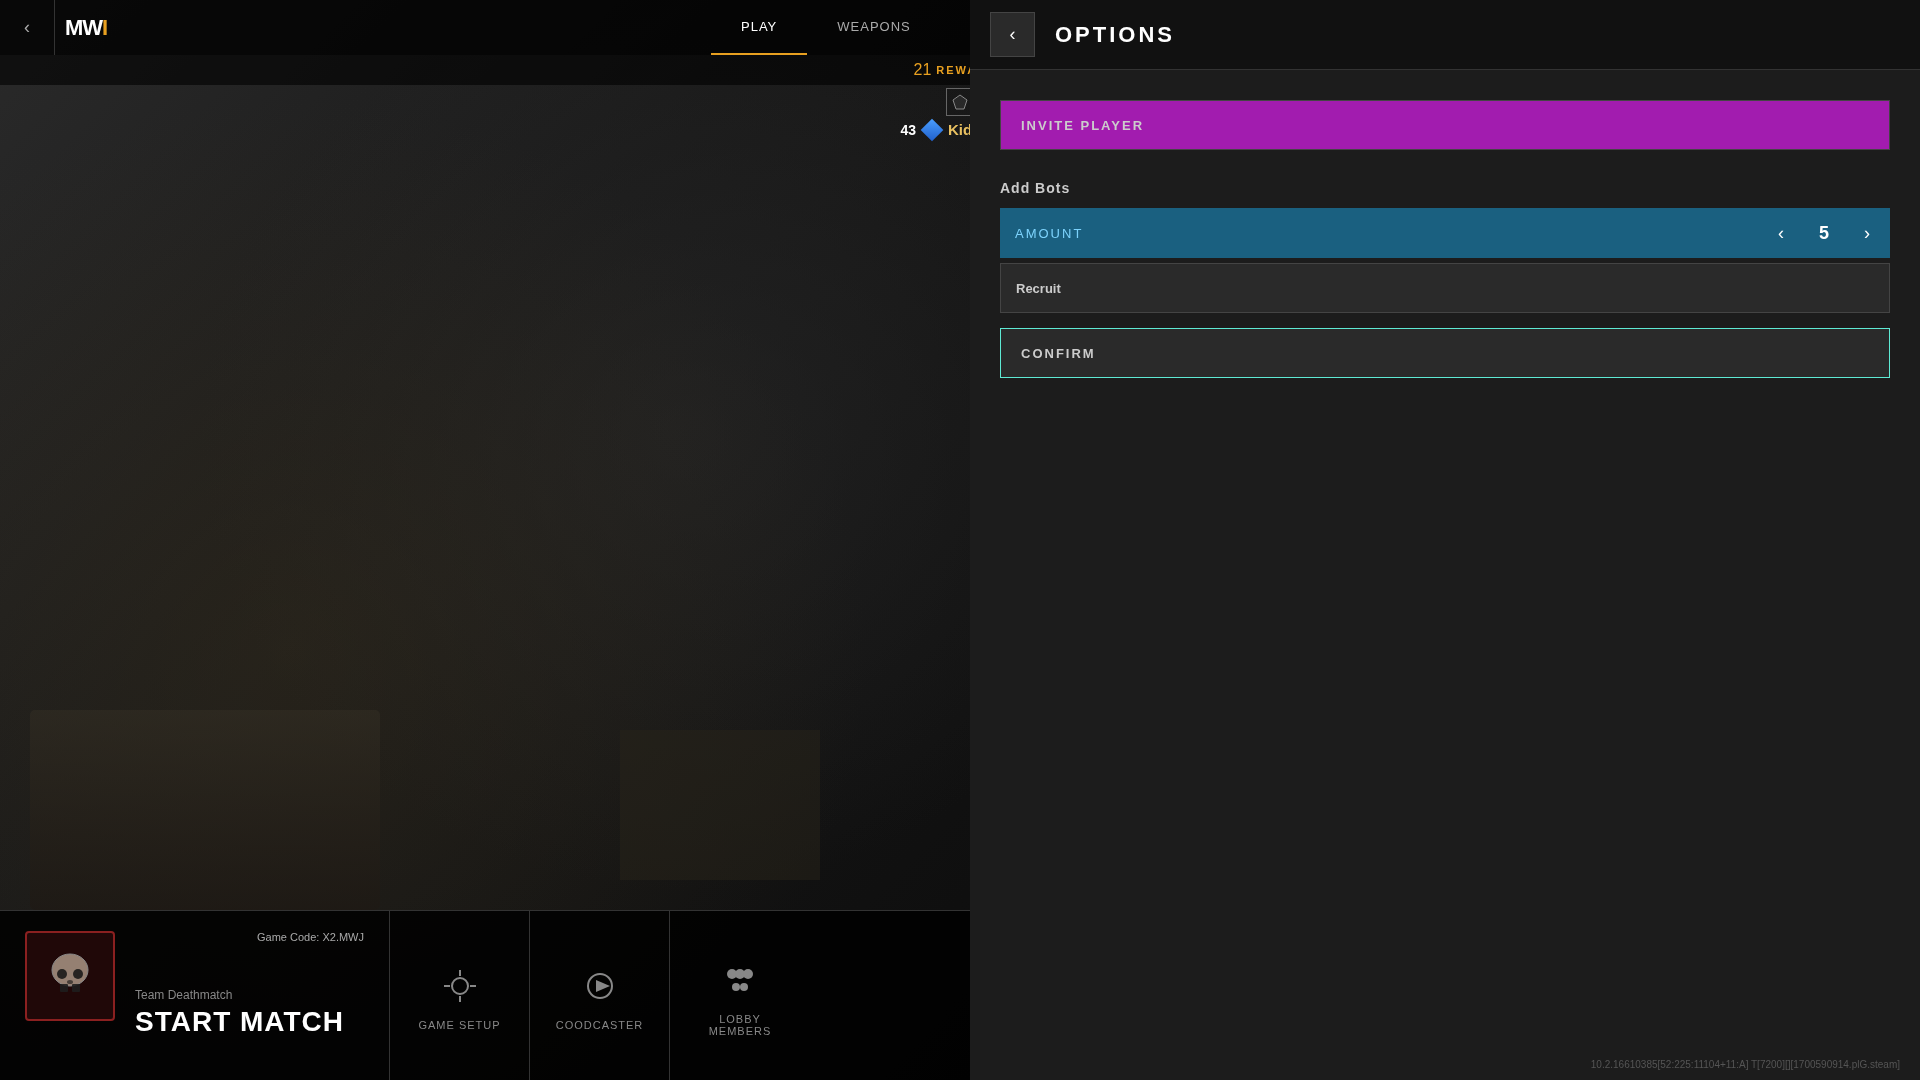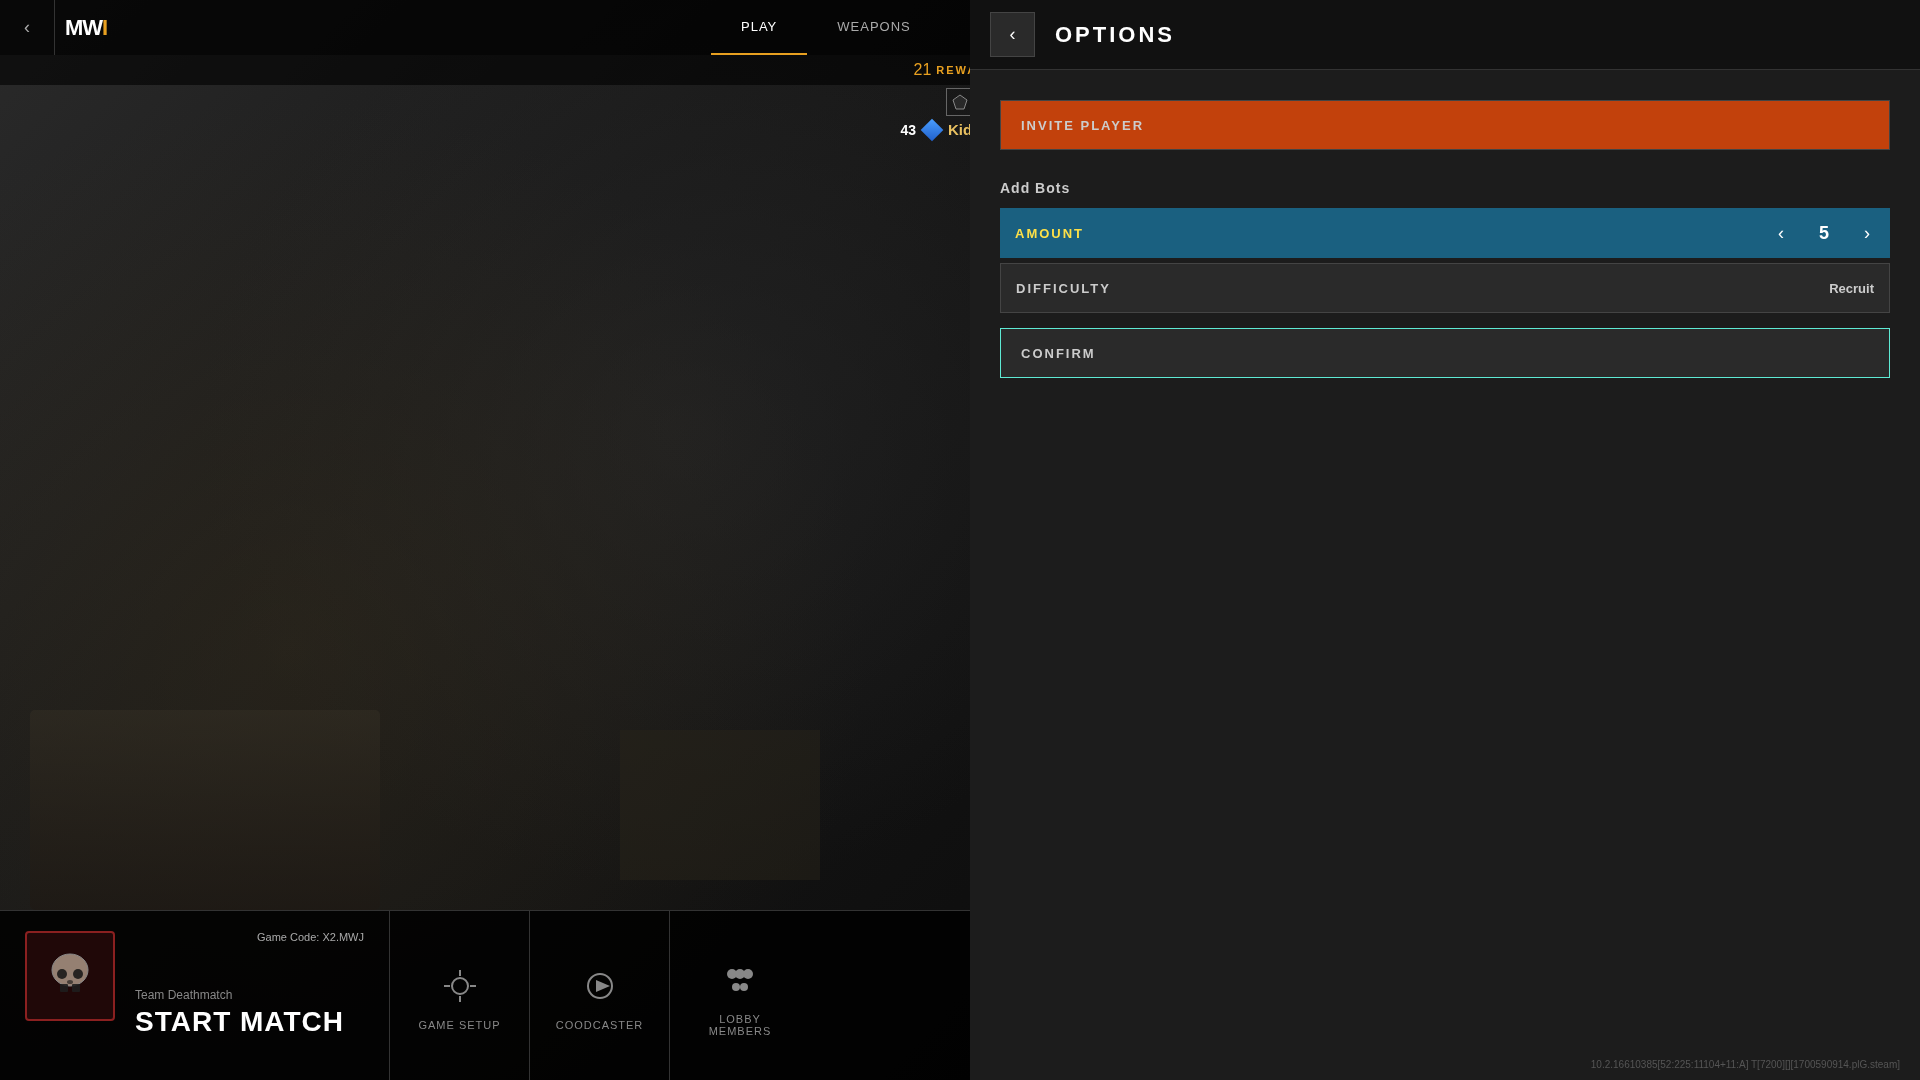--- a/index.html
+++ b/index.html
@@ -351,21 +351,21 @@
       text-transform: uppercase;
     }
 
     .options-content {
       padding: 30px 30px;
     }
 
     .invite-player-btn {
       width: 100%;
       height: 50px;
-      background: #c2410c;
+      background: #a21caf;
       border: 1px solid #444;
       display: flex;
       align-items: center;
       padding: 0 20px;
       cursor: pointer;
       margin-bottom: 30px;
     }
 
     .invite-player-label {
       font-size: 13px;
@@ -392,23 +392,23 @@
       height: 50px;
       background: #1a6080;
       display: flex;
       align-items: center;
       padding: 0 15px;
       margin-bottom: 5px;
     }
 
     .amount-label {
       font-size: 13px;
-      font-weight: 700;
+      font-weight: 400;
       letter-spacing: 2px;
-      color: #fde047;
+      color: #7dd3fc;
       flex: 1;
     }
 
     .amount-control {
       display: flex;
       align-items: center;
       gap: 20px;
     }
 
     .amount-arrow {
@@ -634,21 +634,20 @@
       <div class="amount-row">
         <span class="amount-label">AMOUNT</span>
         <div class="amount-control">
           <span class="amount-arrow">‹</span>
           <span class="amount-value">5</span>
           <span class="amount-arrow">›</span>
         </div>
       </div>
 
       <div class="difficulty-row">
-        <span class="difficulty-label">DIFFICULTY</span>
         <span class="difficulty-value">Recruit</span>
       </div>
 
       <div class="confirm-btn">
         <span class="confirm-label">CONFIRM</span>
       </div>
     </div>
   </div>
 </div>
 

